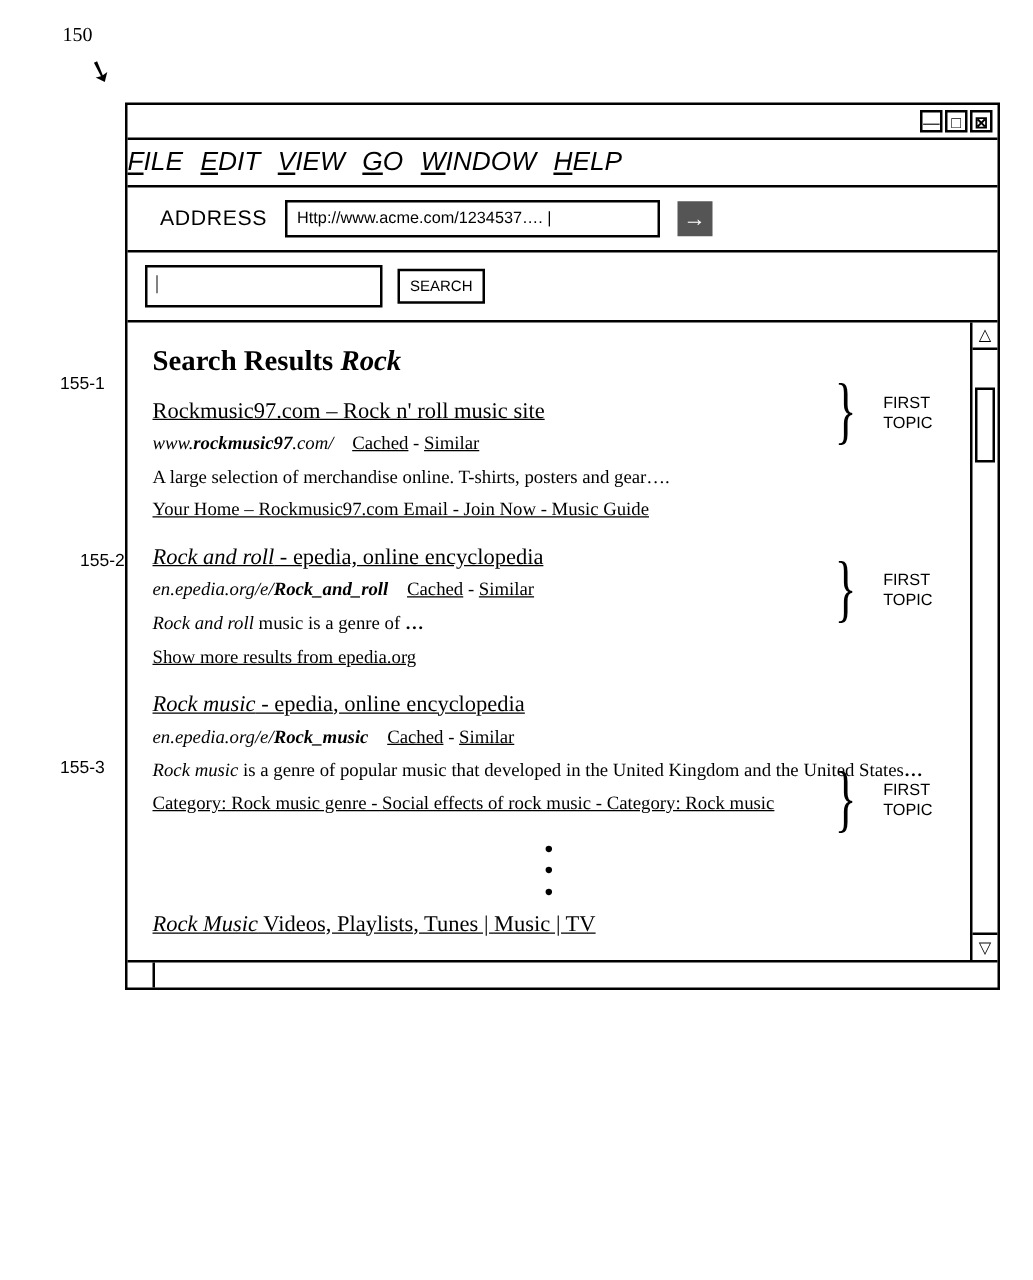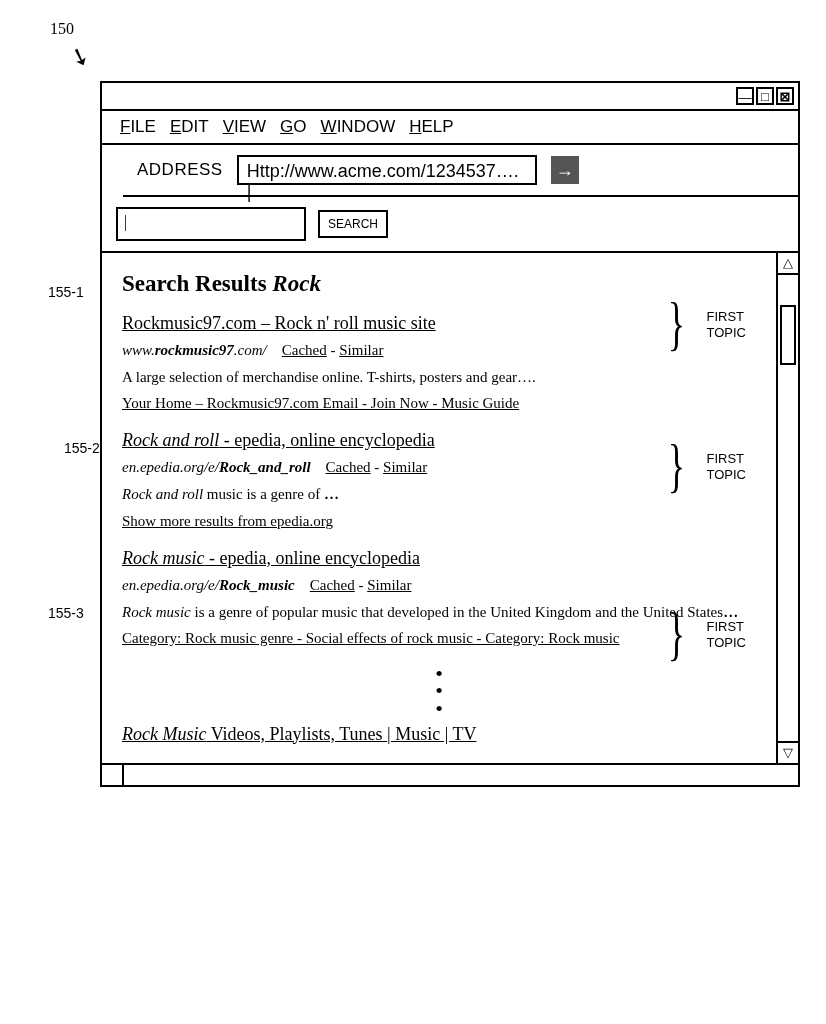--- a/index.html
+++ b/index.html
@@ -44,46 +44,46 @@
     border: 2px solid #000;
     display: flex;
     align-items: center;
     justify-content: center;
     font-size: 13px;
     font-weight: bold;
     line-height: 1;
   }
   .menubar {
     border-bottom: 2.5px solid #000;
-    padding: 6px 18px;
-    font-family: Arial, sans-serif;
-    font-size: 17px;
+    padding: 6px 0;
+    font-family: Arial, sans-serif;
+    font-size: 21px;
     display: flex;
     gap: 14px;
+    font-style: italic;
   }
   .menubar span { cursor: default; }
   .ul-first { text-decoration: underline; }
   .addressbar {
     border-bottom: 2.5px solid #000;
-    padding: 10px 14px;
+    padding: 10px 26px;
     display: flex;
     align-items: center;
     gap: 14px;
-    margin-left: 21px;
   }
   .addr-label {
     font-family: Arial, sans-serif;
     font-size: 17px;
     letter-spacing: 0.5px;
   }
   .addr-input {
     border: 2.5px solid #000;
     padding: 4px 8px;
     font-family: Arial, sans-serif;
-    font-size: 18px;
+    font-size: 13px;
     width: 300px;
     height: 30px;
   }
   .go-btn {
     width: 28px;
     height: 28px;
     background: #555;
     color: #fff;
     display: flex;
     align-items: center;
@@ -224,21 +224,21 @@
   }
 </style>
 </head>
 <body>
 
 <div class="outer">
   <div class="fig-label">150</div>
   <div class="arrow-down">➘</div>
 
   
-  <div class="left-annot" style="top:264px; left:28px;">155-1</div>
+  <div class="left-annot" style="top:278px; left:28px;">155-1</div>
   <div class="left-annot" style="top:420px; left:44px;">155-2</div>
   <div class="left-annot" style="top:585px; left:28px;">155-3</div>
   <div class="left-annot" style="top:860px; left:26px;">155-Q</div>
 
   <div class="browser-window">
 
     <div class="titlebar">
       <div class="winbtn">—</div>
       <div class="winbtn">□</div>
       <div class="winbtn">⊠</div>

